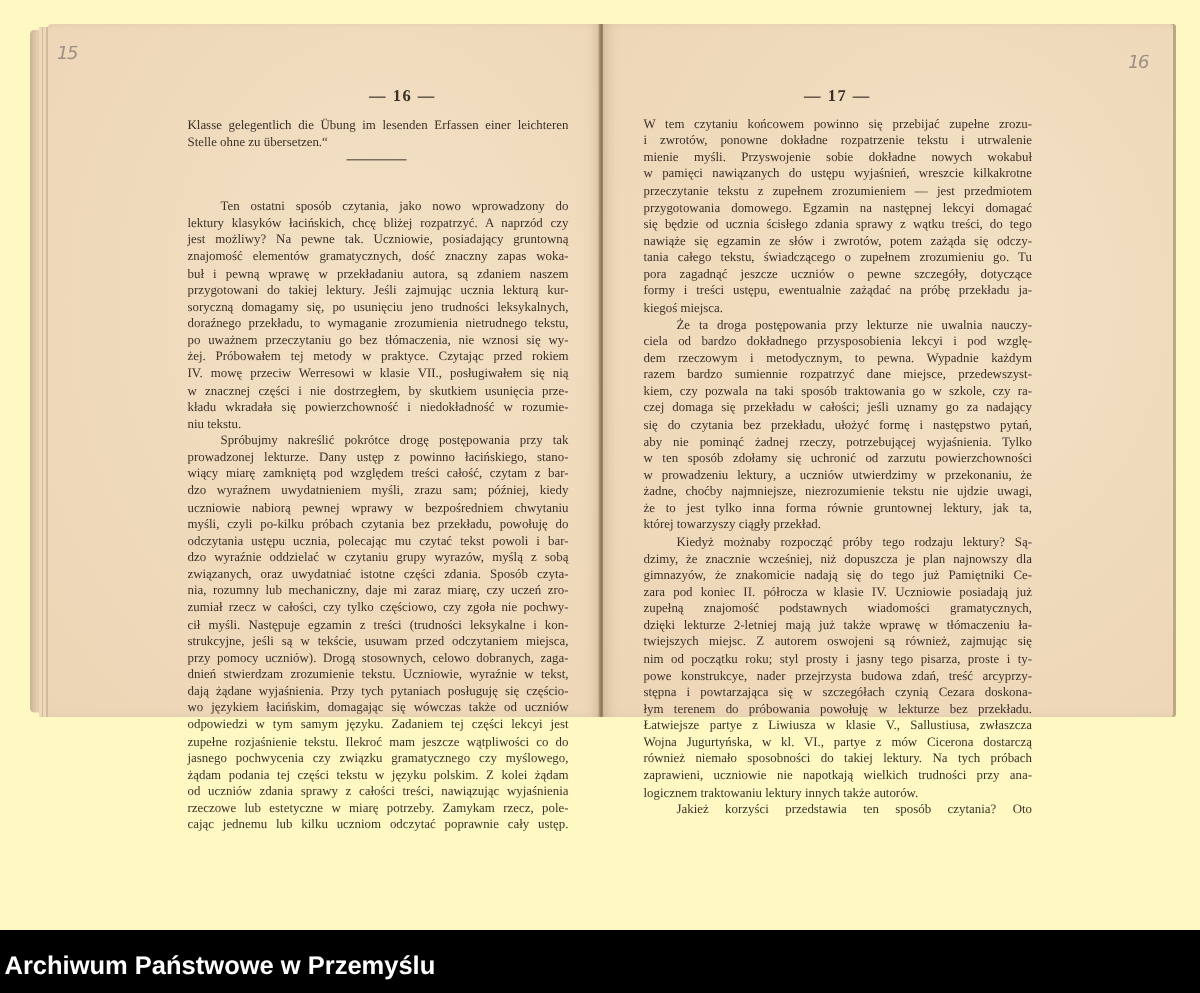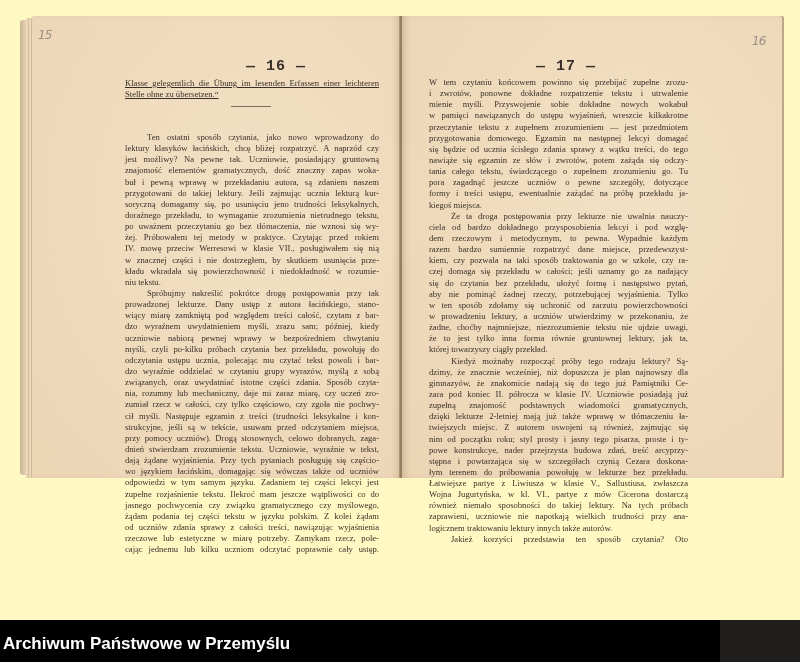--- a/index.html
+++ b/index.html
@@ -31,57 +31,56 @@
   .page-right { left: 402px; width: 380px; height: 462px; border-radius: 0 2px 2px 0; box-shadow: inset 6px 0 10px -6px rgba(90,70,40,0.35), 2px 0 0 #bfa684; }
   .gutter {
     position: absolute; left: 399px; top: 16px; width: 4px; height: 462px;
     background: linear-gradient(90deg, #b99f7d, #8c7659, #b99f7d);
   }
   .folio {
     position: absolute; font-family: "DejaVu Sans", sans-serif; font-size: 12px;
     color: #9d8f85; font-style: italic; letter-spacing: -1px;
   }
   .page-number {
-    position: absolute; font-size: 15px; color: #3a3129; font-weight: bold;
+    position: absolute; font-size: 11px; color: #3a3129; font-weight: bold;
     letter-spacing: 1px;
-    font-family: Liberation Mono, monospace;
   }
   .text-block {
     position: absolute; font-size: 8.6px; line-height: 11.15px; color: #3b3029;
     text-align: justify;
   }
   .text-block p { margin: 0; }
   .line { display: block; white-space: nowrap; text-align: justify; text-align-last: justify; height: 11.15px; overflow: visible; }
   .line.last { text-align-last: left; }
   .line.indent { padding-left: 22px; }
   .separator {
     position: absolute; height: 1px; background: #7a6c60;
   }
   .footer {
-    position: absolute; left: 0; top: 620px; width: 720px; height: 42px;
+    position: absolute; left: 0; top: 620px; width: 800px; height: 42px;
     background: #000;
   }
   .footer-text {
     position: absolute; left: 3px; top: 14px;
     font-family: "Liberation Sans", "DejaVu Sans", sans-serif;
     font-weight: bold; font-size: 17px; color: #ffffff;
   }
 </style>
 </head>
 <body>
 
 <div class="scan-area">
   <div class="page-stack"></div>
   <div class="page-stack2"></div>
 
   <div class="page page-left">
     <div class="folio" style="left:6px; top:12px;">15</div>
     <div class="page-number" style="left:214px; top:42px;">— 16 —</div>
 
-    <div class="text-block" style="left:93px; top:62px; width:254px;text-decoration:underline;">
+    <div class="text-block" style="left:93px; top:62px; width:254px;">
       <span class="line">Klasse gelegentlich die Übung im lesenden Erfassen einer leichteren</span>
       <span class="line last">Stelle ohne zu übersetzen.“</span>
     </div>
     <div class="separator" style="left:199px; top:90px; width:40px;"></div>
 
     <div class="text-block" style="left:93px; top:116px; width:254px;">
       <p>
         <span class="line indent">Ten ostatni sposób czytania, jako nowo wprowadzony do</span>
         <span class="line">lektury klasyków łacińskich, chcę bliżej rozpatrzyć. A naprzód czy</span>
         <span class="line">jest możliwy? Na pewne tak. Uczniowie, posiadający gruntowną</span>
@@ -92,21 +91,21 @@
         <span class="line">doraźnego przekładu, to wymaganie zrozumienia nietrudnego tekstu,</span>
         <span class="line">po uważnem przeczytaniu go bez tłómaczenia, nie wznosi się wy-</span>
         <span class="line">żej. Próbowałem tej metody w praktyce. Czytając przed rokiem</span>
         <span class="line">IV. mowę przeciw Werresowi w klasie VII., posługiwałem się nią</span>
         <span class="line">w znacznej części i nie dostrzegłem, by skutkiem usunięcia prze-</span>
         <span class="line">kładu wkradała się powierzchowność i niedokładność w rozumie-</span>
         <span class="line last">niu tekstu.</span>
       </p>
       <p>
         <span class="line indent">Spróbujmy nakreślić pokrótce drogę postępowania przy tak</span>
-        <span class="line">prowadzonej lekturze. Dany ustęp z autora łacińskiego, stano-</span>
+        <span class="line">prowadzonej lekturze. Dany ustęp z powinno łacińskiego, stano-</span>
         <span class="line">wiący miarę zamkniętą pod względem treści całość, czytam z bar-</span>
         <span class="line">dzo wyraźnem uwydatnieniem myśli, zrazu sam; później, kiedy</span>
         <span class="line">uczniowie nabiorą pewnej wprawy w bezpośredniem chwytaniu</span>
         <span class="line">myśli, czyli po-kilku próbach czytania bez przekładu, powołuję do</span>
         <span class="line">odczytania ustępu ucznia, polecając mu czytać tekst powoli i bar-</span>
         <span class="line">dzo wyraźnie oddzielać w czytaniu grupy wyrazów, myślą z sobą</span>
         <span class="line">związanych, oraz uwydatniać istotne części zdania. Sposób czyta-</span>
         <span class="line">nia, rozumny lub mechaniczny, daje mi zaraz miarę, czy uczeń zro-</span>
         <span class="line">zumiał rzecz w całości, czy tylko częściowo, czy zgoła nie pochwy-</span>
         <span class="line">cił myśli. Następuje egzamin z treści (trudności leksykalne i kon-</span>

